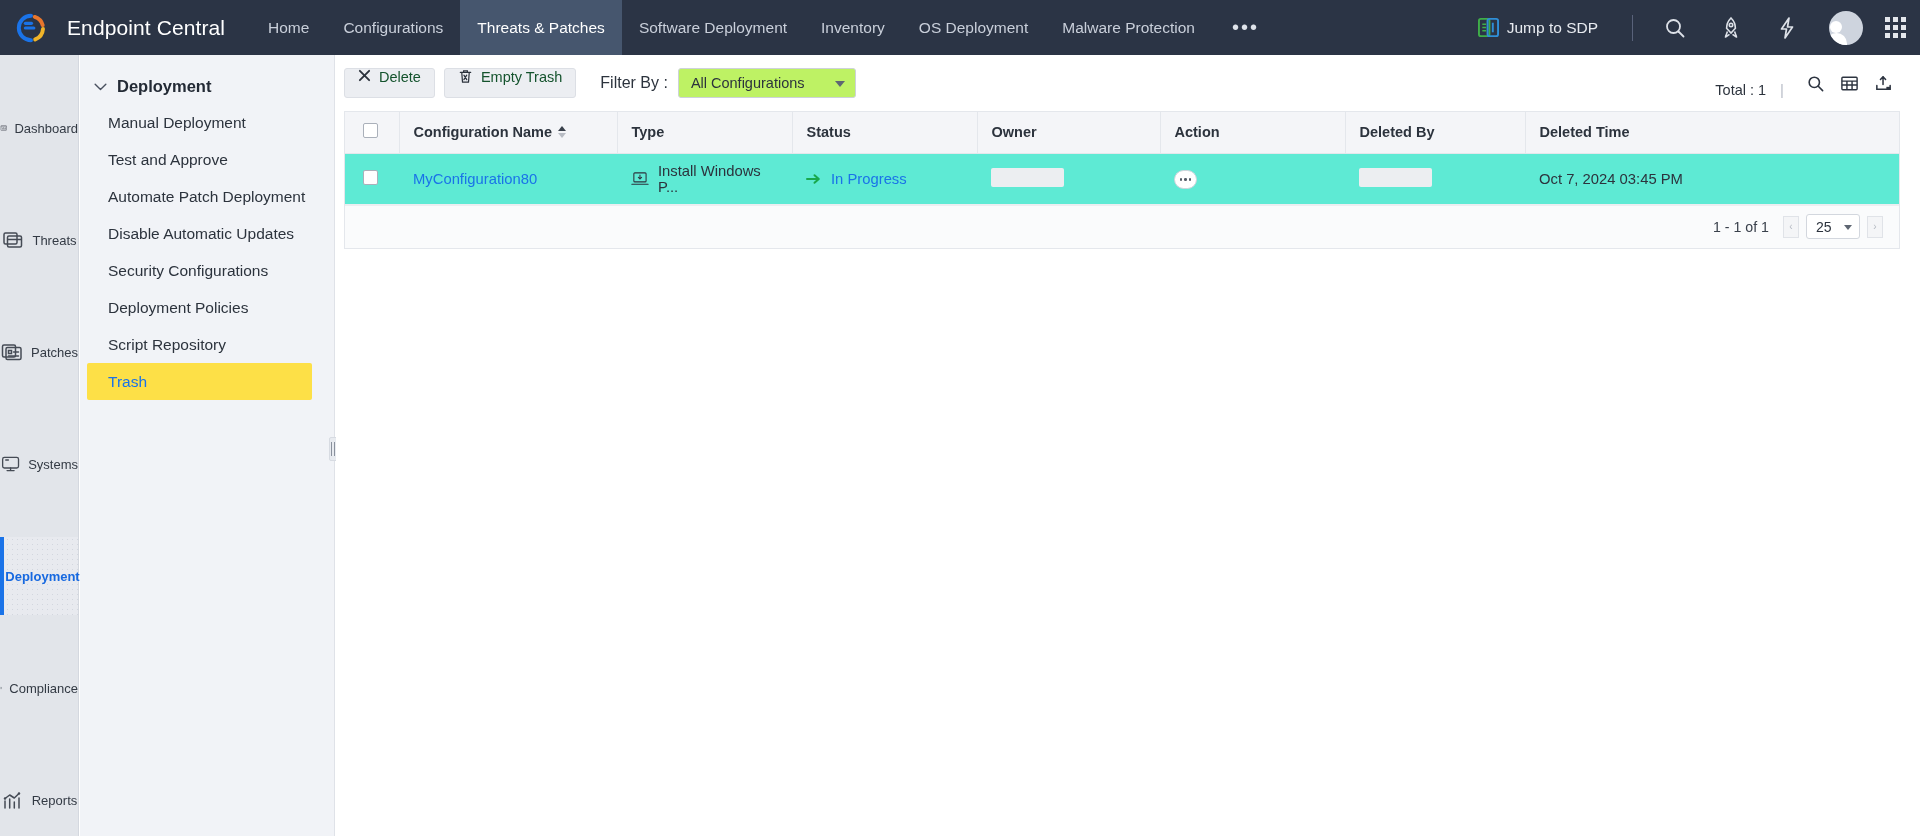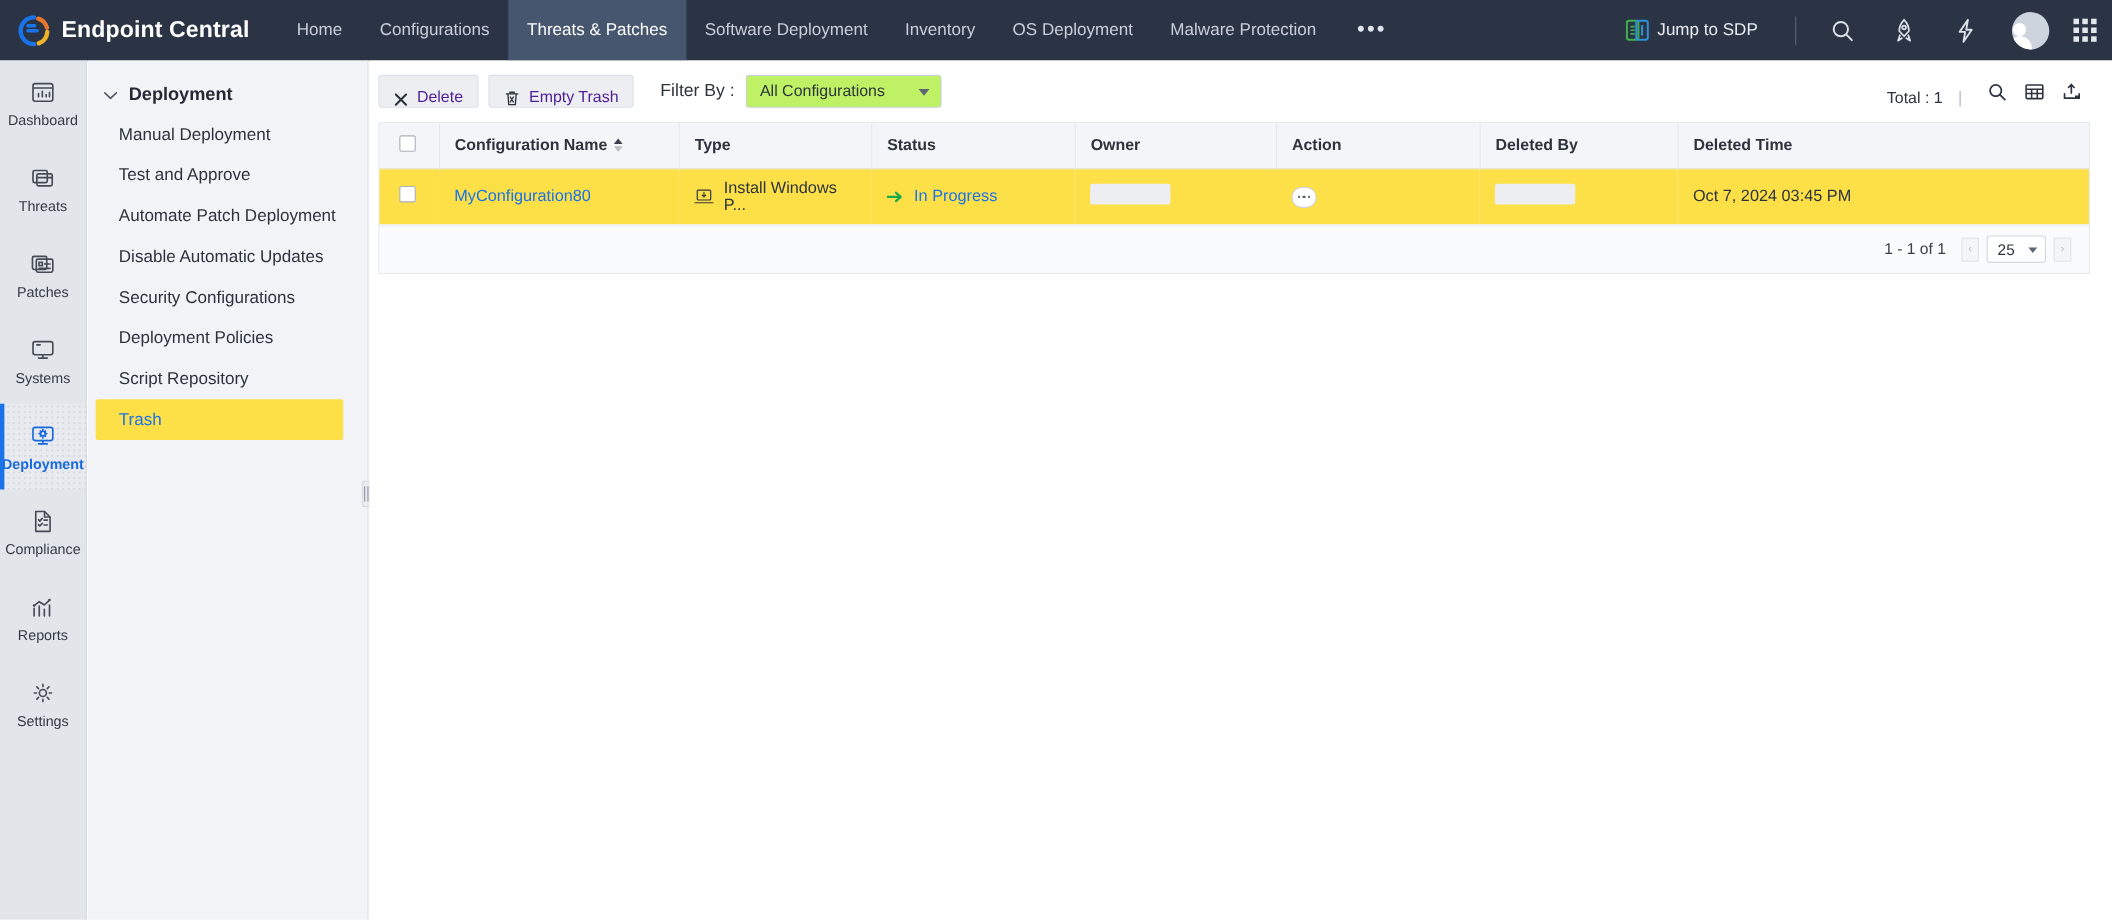--- a/index.html
+++ b/index.html
@@ -17,22 +17,22 @@
     background: #2b3445;
     display: flex; align-items: center;
   }
   .brand {
     display: flex; align-items: center;
     padding-left: 16px; padding-right: 26px;
     height: 55px;
   }
   .brand-logo { width: 30px; height: 30px; margin-right: 10px; flex: 0 0 auto; }
   .brand-name {
-    color: #ffffff; font-size: 21px; font-weight: bold;
-    letter-spacing: .1px; white-space: nowrap;
+    color: #ffffff; font-size: 21px; font-weight: normal;
+    letter-spacing: .1px; white-space: nowrap; margin-left: 11px;
   }
   .topnav { display: flex; align-items: stretch; height: 55px; }
   .topnav-item {
     display: flex; align-items: center;
     padding: 0 17px; height: 55px;
     color: #c9cfda; font-size: 15.5px; white-space: nowrap;
     cursor: pointer;
   }
   .topnav-item.active { background: #46566e; color: #ffffff; }
   .topnav-item.more { font-size: 20px; letter-spacing: 2px; padding: 0 20px; color:#dfe3ea; }
@@ -66,23 +66,23 @@
   .grid-ico i { background: #e4e7ec; display: block; width:5px; height:5px; }
 
   
   .rail {
     position: absolute; top: 55px; left: 0;
     width: 79px; height: 781px;
     background: #e2e5ea;
     border-right: 1px solid #d4d8df;
   }
   .rail-item {
-    height: 78px; display: flex; flex-direction: column;
+    height: 78px; display: flex; flex-direction: row;
     align-items: center; justify-content: center; gap: 7px;
-    cursor: pointer; position: relative; color: #3c3c3c;
+    cursor: pointer; position: relative; color: #3c3c3c; margin-top: 34px;
   }
   .rail-item .rlabel { font-size: 13px; line-height: 1; color: #333a44;}
   .rail-item.active {
     background: #e8eaef;
     background-image: radial-gradient(#d2d6de 0.8px, transparent 0.8px);
     background-size: 5px 5px;
   }
   .rail-item.active::before {
     content: ""; position: absolute; left: 0; top: 0;
     width: 4px; height: 100%; background: #1a73e8;
@@ -127,24 +127,24 @@
   
   .main {
     position: absolute; top: 55px; left: 336px;
     width: 1584px; height: 781px; background: #ffffff;
   }
   .toolbar {
     height: 56px; display: flex; align-items: center;
     padding: 0 20px 0 8px;
   }
   .btn {
-    display: inline-flex; align-items: flex-end; gap: 8px;
+    display: inline-flex; align-items: flex-start; gap: 8px;
     height: 30px; padding: 0 13px;
     background: #eceef2; border: 1px solid #dcdfe5; border-radius: 3px;
-    font-size: 14.5px; color: #4c1d95; cursor: pointer; white-space: nowrap;
+    font-size: 14.5px; color: #14532d; cursor: pointer; white-space: nowrap;
   }
   .btn + .btn { margin-left: 9px; }
   .filter-label {
     margin-left: 24px; font-size: 16px; color: #2c333d; white-space: nowrap;
   }
   .select {
     margin-left: 10px; position: relative;
     width: 178px; height: 30px;
     border: 1px solid #cdd2da; border-radius: 3px; background: #bef264;
     display: flex; align-items: center; padding: 0 26px 0 12px;
@@ -178,21 +178,21 @@
   }
   thead th:last-child { border-right: none; }
   thead th.chk-col, tbody td.chk-col { width: 54px; padding-left: 18px; }
   .th-inner { display: flex; align-items: center; gap: 6px; }
   .sorter { display: flex; flex-direction: column; gap: 2px; }
   .sorter .up { width:0;height:0;border-left:4px solid transparent;border-right:4px solid transparent;border-bottom:5px solid #3a414c; }
   .sorter .dn { width:0;height:0;border-left:4px solid transparent;border-right:4px solid transparent;border-top:5px solid #b8bcc4; }
   tbody td {
     height: 51px; font-size: 14.8px; color: #2c333d;
     padding: 0 14px; border-bottom: 1px solid #eceef1;
-    background: #fde047; vertical-align: middle;
+    background: #5eead4; vertical-align: middle;
   }
   .cbox {
     width: 15px; height: 15px; border: 1px solid #aab0ba;
     border-radius: 2px; background: #fff; display: inline-block;
     cursor: pointer;
   }
   .link { color: #1a73e8; cursor: pointer; }
   .cell-flex { display: flex; align-items: center; gap: 9px; }
   .status-txt { color: #1a73e8; }
   .skeleton { width: 73px; height: 19px; background: #eceef1; border-radius: 2px; display:inline-block;}

